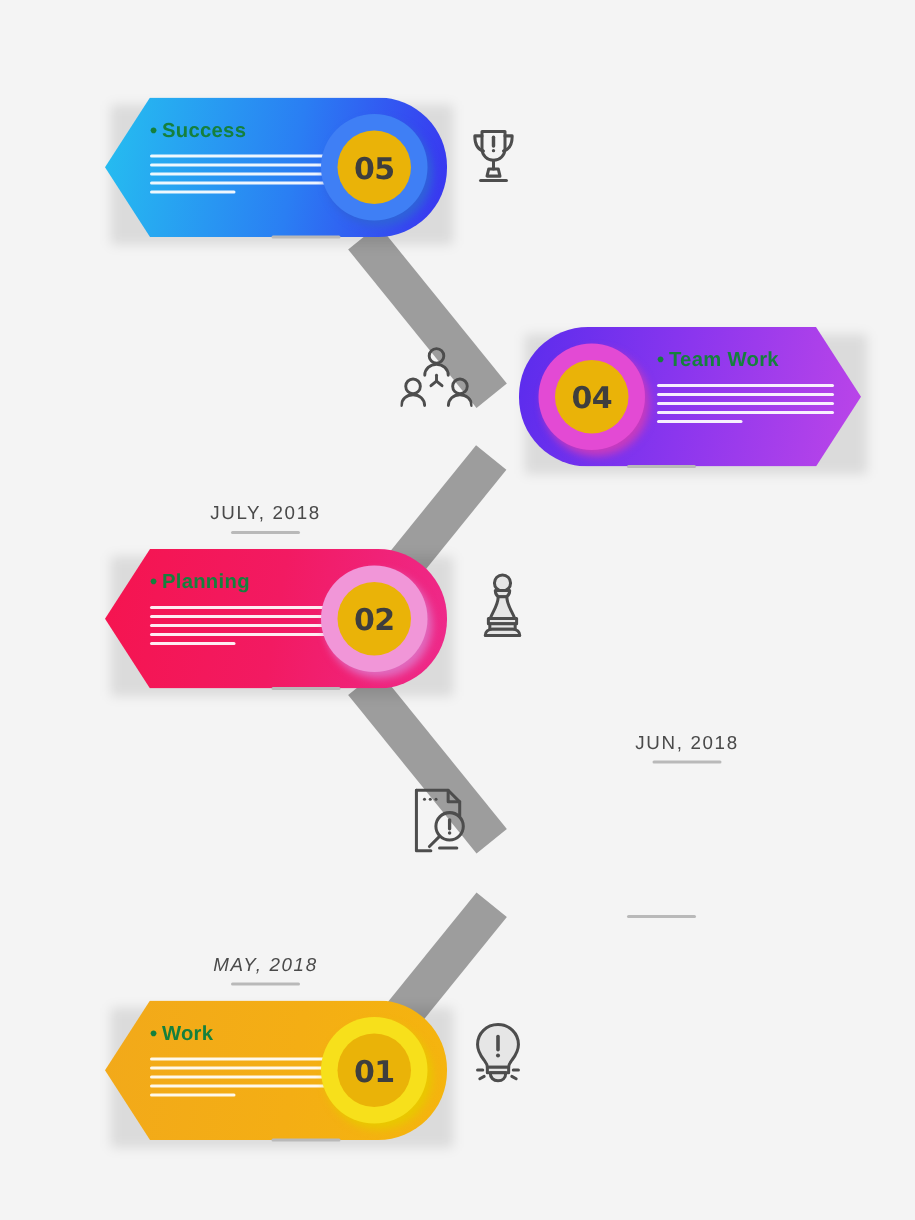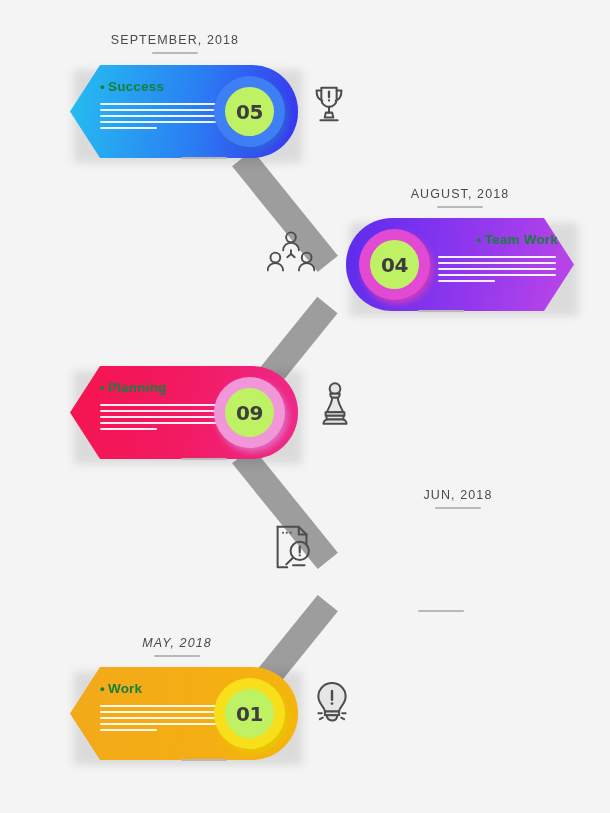--- a/index.html
+++ b/index.html
@@ -68,21 +68,21 @@
     border-radius:46px 0 0 46px;
   }
 
   
   .pill-text{
     position:absolute;top:14px;
     z-index:3;
     width:120px;
   }
   .pill.left .pill-text{left:30px;}
-  .pill.right .pill-text{left:92px;text-align:right;}
+  .pill.right .pill-text{left:92px;}
   .pill-title{
     color:#15803d;font-size:13.5px;font-weight:bold;
     letter-spacing:.2px;white-space:nowrap;
     margin:0 0 9px 0;
   }
   .pill-title .dot{margin-right:3px;}
   .line{
     height:1.6px;background:rgba(255,255,255,0.92);
     margin-bottom:4.5px;border-radius:1px;
   }
@@ -99,21 +99,21 @@
     position:absolute;inset:0;border-radius:50%;
   }
   .badge .ring-shadow{
     position:absolute;left:3px;top:4px;width:71px;height:71px;
     border-radius:50%;background:rgba(0,0,0,0.12);
     filter:blur(3px);
   }
   .badge .inner{
     position:absolute;left:11px;top:11px;
     width:49px;height:49px;border-radius:50%;
-    background:#bef264;
+    background:#eab308;
     display:flex;align-items:center;justify-content:center;
   }
   .badge .num{
     font-family:"DejaVu Sans", sans-serif;
     font-size:20px;font-weight:bold;color:#3e3e3e;
     letter-spacing:-0.5px;
   }
   .pill.left .badge{left:144px;}
   .pill.right .badge{left:13px;}
 
@@ -128,24 +128,20 @@
 </head>
 <body>
 
 <div id="stage">
 
   <div class="connector" style="left:272px;top:143px;width:26px;height:136px;transform:rotate(-39deg);"></div>
   <div class="connector" style="left:272px;top:290px;width:26px;height:135px;transform:rotate(39deg);"></div>
   <div class="connector" style="left:272px;top:440px;width:26px;height:136px;transform:rotate(-39deg);"></div>
   <div class="connector" style="left:272px;top:588px;width:26px;height:136px;transform:rotate(39deg);"></div>
 
-  <div class="date-cap" style="left:60px;top:33px;">
-    <div class="date-text">SEPTEMBER, 2018</div>
-    <div class="tick"></div>
-  </div>
   <div class="pill left" style="left:70px;top:65px;">
     <div class="pill-shadow"></div>
     <div class="pill-body" style="background:linear-gradient(100deg,#25bff0 0%,#2a7ef3 55%,#3a33f0 100%);"></div>
     <div class="pill-text">
       <div class="pill-title">
         <span class="dot">•</span><span>Success</span>
       </div>
       <div class="line w-full"></div>
       <div class="line w-full"></div>
       <div class="line w-full"></div>
@@ -167,24 +163,20 @@
       <path d="M16 10h-5c0 6 2.5 9.5 6 10.5"></path>
       <path d="M32 10h5c0 6-2.5 9.5-6 10.5"></path>
       <path d="M24 27v6"></path>
       <path d="M19.5 38h9l-1.2-5h-6.6z"></path>
       <path d="M15 41h18"></path>
       <path d="M24 11v6" stroke-width="2.4"></path>
       <circle cx="24" cy="20.3" r="1.15" fill="#4d4d4d" stroke="none"></circle>
     </svg>
   </div>
 
-  <div class="date-cap" style="left:345px;top:187px;">
-    <div class="date-text">AUGUST, 2018</div>
-    <div class="tick"></div>
-  </div>
   <div class="pill right" style="left:346px;top:218px;">
     <div class="pill-shadow"></div>
     <div class="pill-body" style="background:linear-gradient(100deg,#5a2ced 0%,#8b36ee 48%,#bc45e8 100%);"></div>
     <div class="pill-text">
       <div class="pill-title">
         <span class="dot">•</span><span>Team Work</span>
       </div>
       <div class="line w-full"></div>
       <div class="line w-full"></div>
       <div class="line w-full"></div>
@@ -207,38 +199,42 @@
       <circle cx="9" cy="31" r="5.3"></circle>
       <path d="M0.6 45c0-4.7 3.7-7.9 8.4-7.9s8.4 3.2 8.4 7.9"></path>
       <circle cx="43" cy="31" r="5.3"></circle>
       <path d="M34.6 45c0-4.7 3.7-7.9 8.4-7.9s8.4 3.2 8.4 7.9"></path>
       <path d="M26 23v4.2"></path>
       <path d="M26 27.2l-4 3.4"></path>
       <path d="M26 27.2l4 3.4"></path>
     </svg>
   </div>
 
+  <div class="date-cap" style="left:62px;top:335px;">
+    <div class="date-text">JULY, 2018</div>
+    <div class="tick"></div>
+  </div>
   <div class="pill left" style="left:70px;top:366px;">
     <div class="pill-shadow"></div>
     <div class="pill-body" style="background:linear-gradient(100deg,#f5144f 0%,#f21a62 50%,#ee2a8c 100%);"></div>
     <div class="pill-text">
       <div class="pill-title">
         <span class="dot">•</span><span>Planning</span>
       </div>
       <div class="line w-full"></div>
       <div class="line w-full"></div>
       <div class="line w-full"></div>
       <div class="line w-full"></div>
       <div class="line w-half"></div>
     </div>
     <div class="badge">
       <div class="ring-shadow" style="background:#e06cc0;"></div>
       <div class="ring" style="background:#f196d8;"></div>
       <div class="inner">
-        <span class="num">09</span>
+        <span class="num">02</span>
       </div>
     </div>
   </div>
   <div class="tick-below" style="left:181px;top:458px;"></div>
   <div class="icon-wrap" style="left:309px;top:378px;">
     <svg width="40" height="48" viewBox="0 0 36 50" fill="none" stroke="#4d4d4d" stroke-width="2.1" stroke-linecap="round" stroke-linejoin="round">
       <circle cx="18" cy="9" r="5.6" fill="#e6e6e6"></circle>
       <path d="M13 14.2h10c0 2.3-1.1 3.6-2 4.3h-6c-.9-.7-2-2-2-4.3z" fill="#e6e6e6"></path>
       <path d="M15 18.5c0 6-4.2 11-5.5 15.2h17C25.2 29.5 21 24.5 21 18.5z" fill="#e6e6e6"></path>
       <path d="M8.2 33.7h19.6v3.6H8.2z" fill="#e6e6e6"></path>

